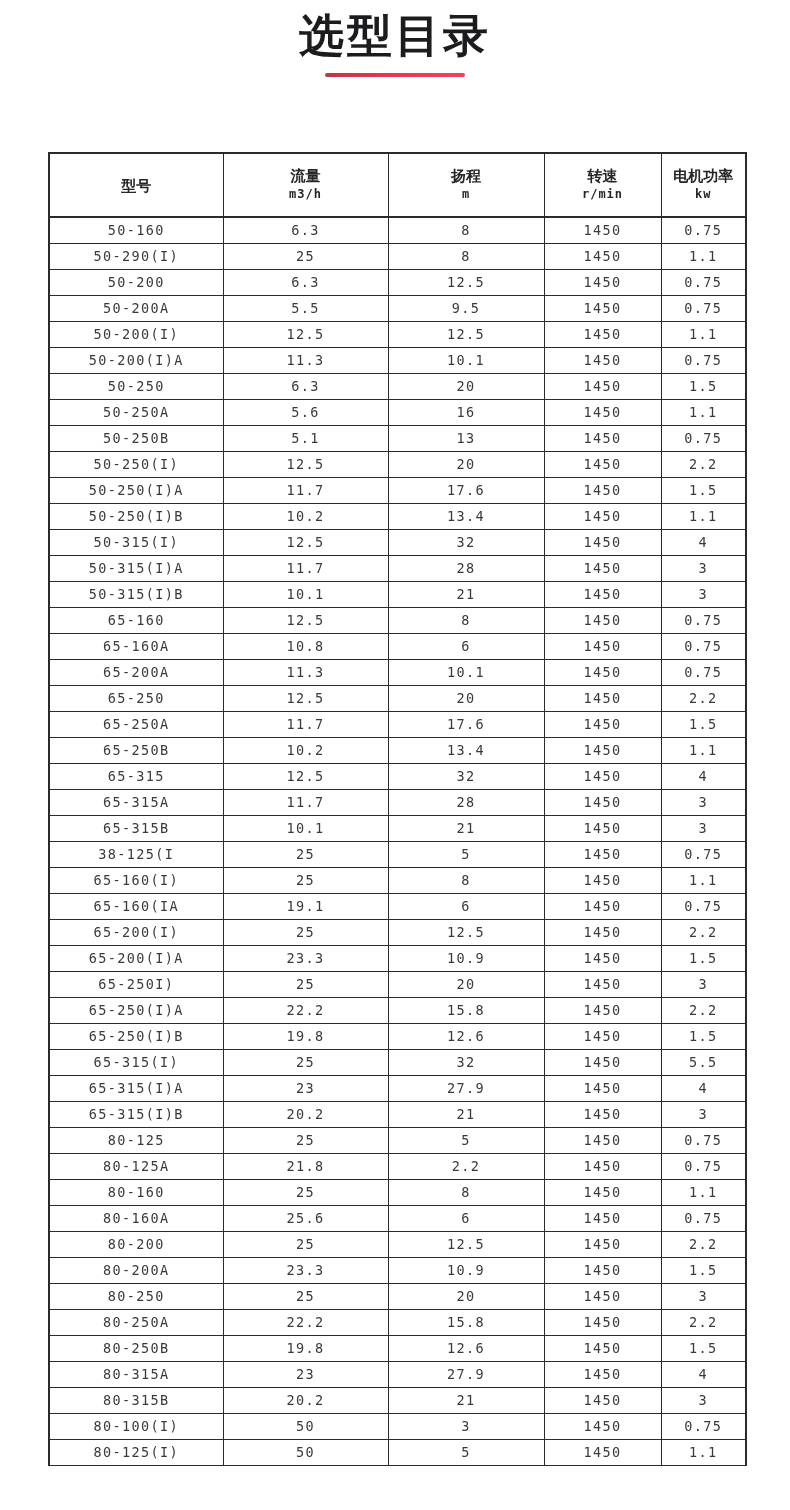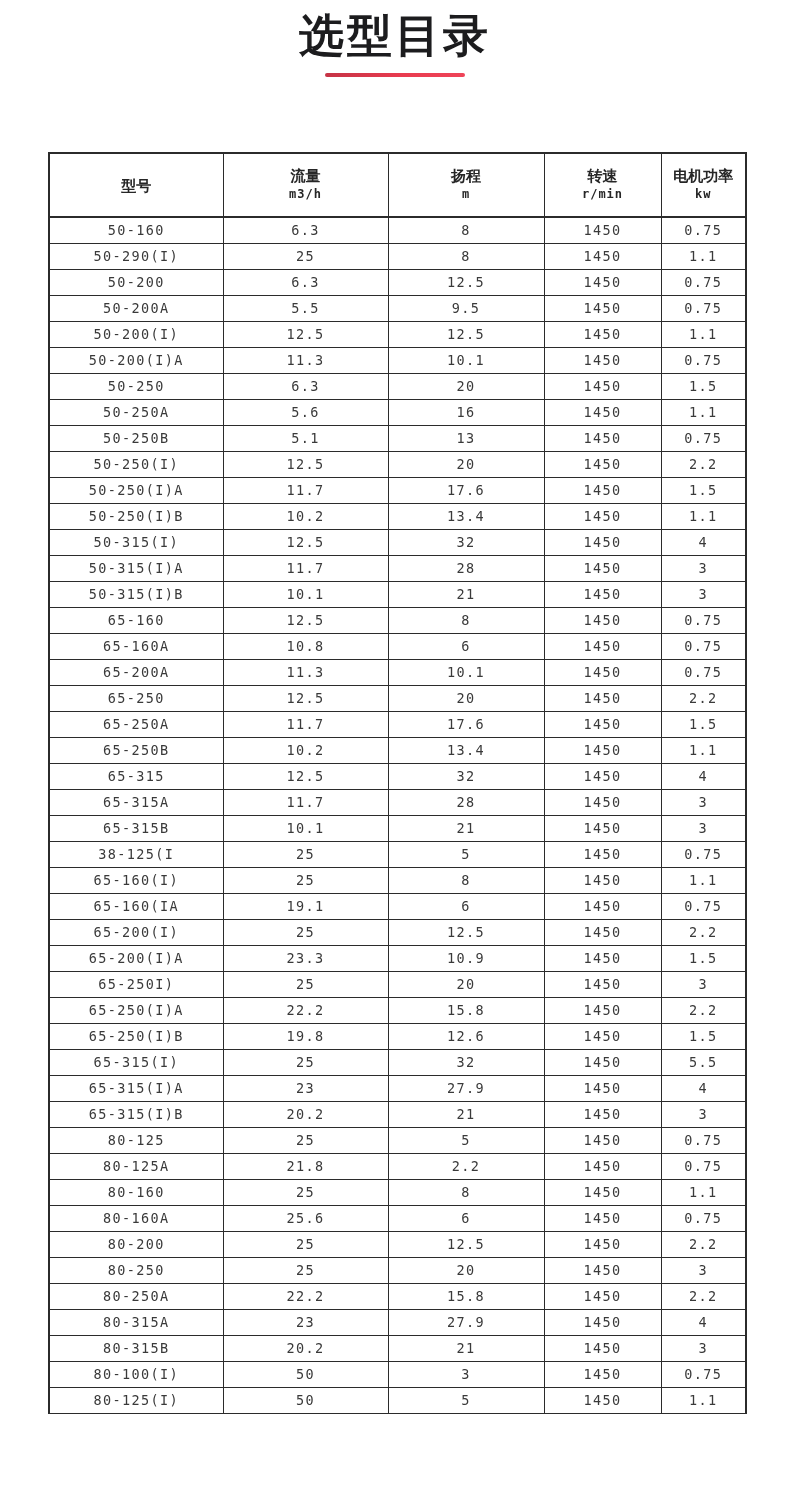--- a/index.html
+++ b/index.html
@@ -388,34 +388,48 @@
           <td>0.75</td>
         </tr>
         <tr>
           <td>80-200</td>
           <td>25</td>
           <td>12.5</td>
           <td>1450</td>
           <td>2.2</td>
         </tr>
         <tr>
+          <td>80-200A</td>
+          <td>23.3</td>
+          <td>10.9</td>
+          <td>1450</td>
+          <td>1.5</td>
+        </tr>
+        <tr>
           <td>80-250</td>
           <td>25</td>
           <td>20</td>
           <td>1450</td>
           <td>3</td>
         </tr>
         <tr>
           <td>80-250A</td>
           <td>22.2</td>
           <td>15.8</td>
           <td>1450</td>
           <td>2.2</td>
         </tr>
         <tr>
+          <td>80-250B</td>
+          <td>19.8</td>
+          <td>12.6</td>
+          <td>1450</td>
+          <td>1.5</td>
+        </tr>
+        <tr>
           <td>80-315A</td>
           <td>23</td>
           <td>27.9</td>
           <td>1450</td>
           <td>4</td>
         </tr>
         <tr>
           <td>80-315B</td>
           <td>20.2</td>
           <td>21</td>

